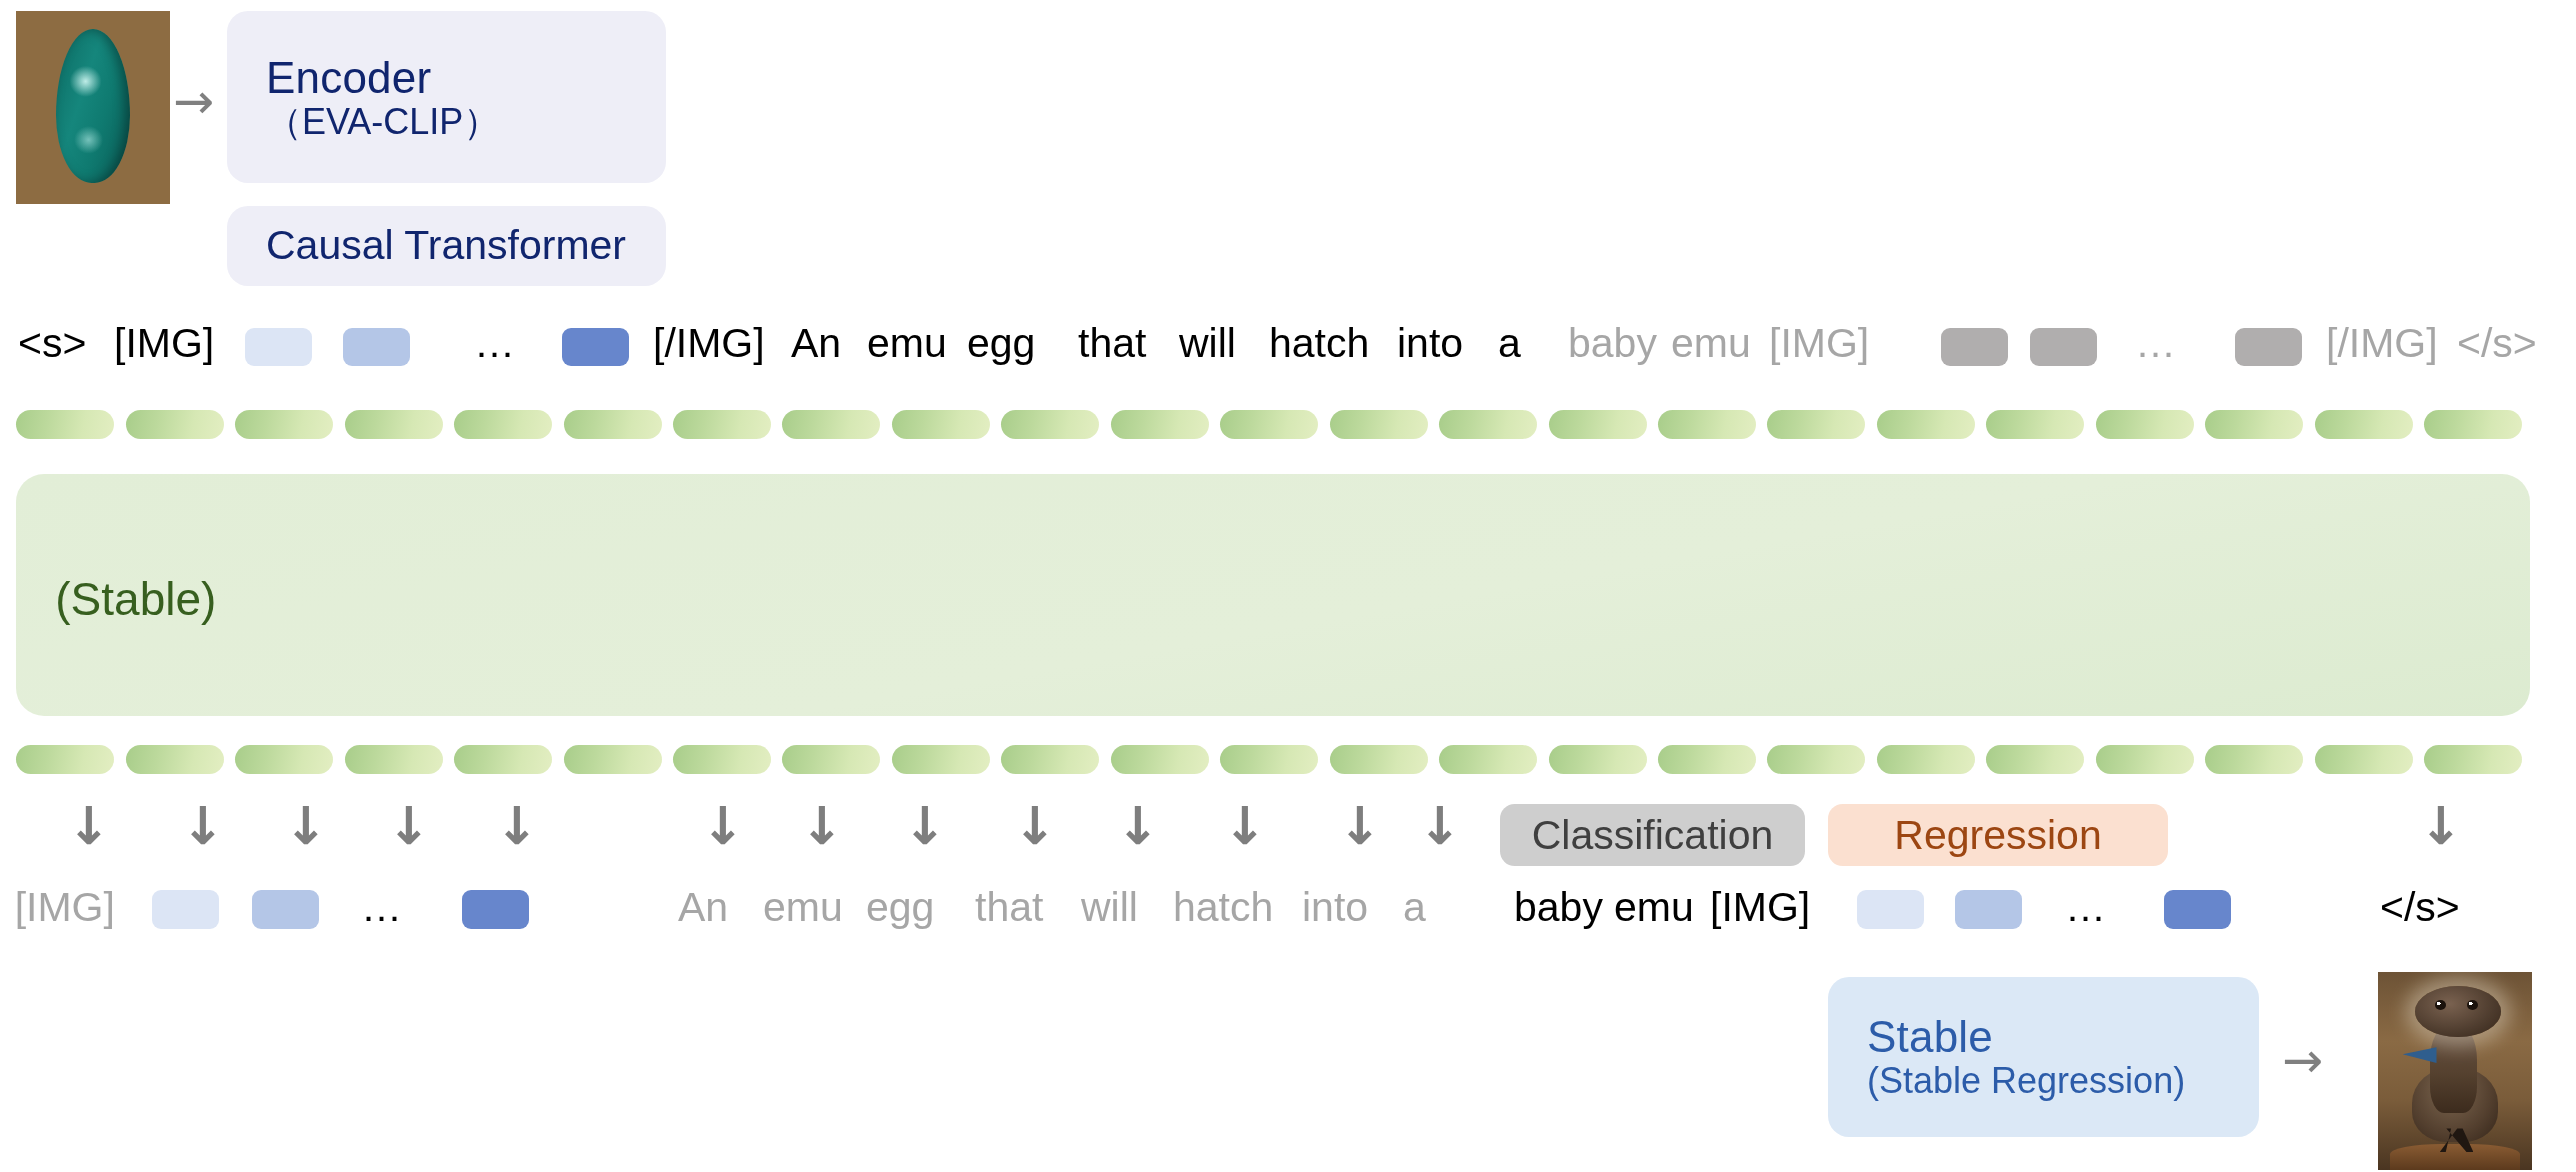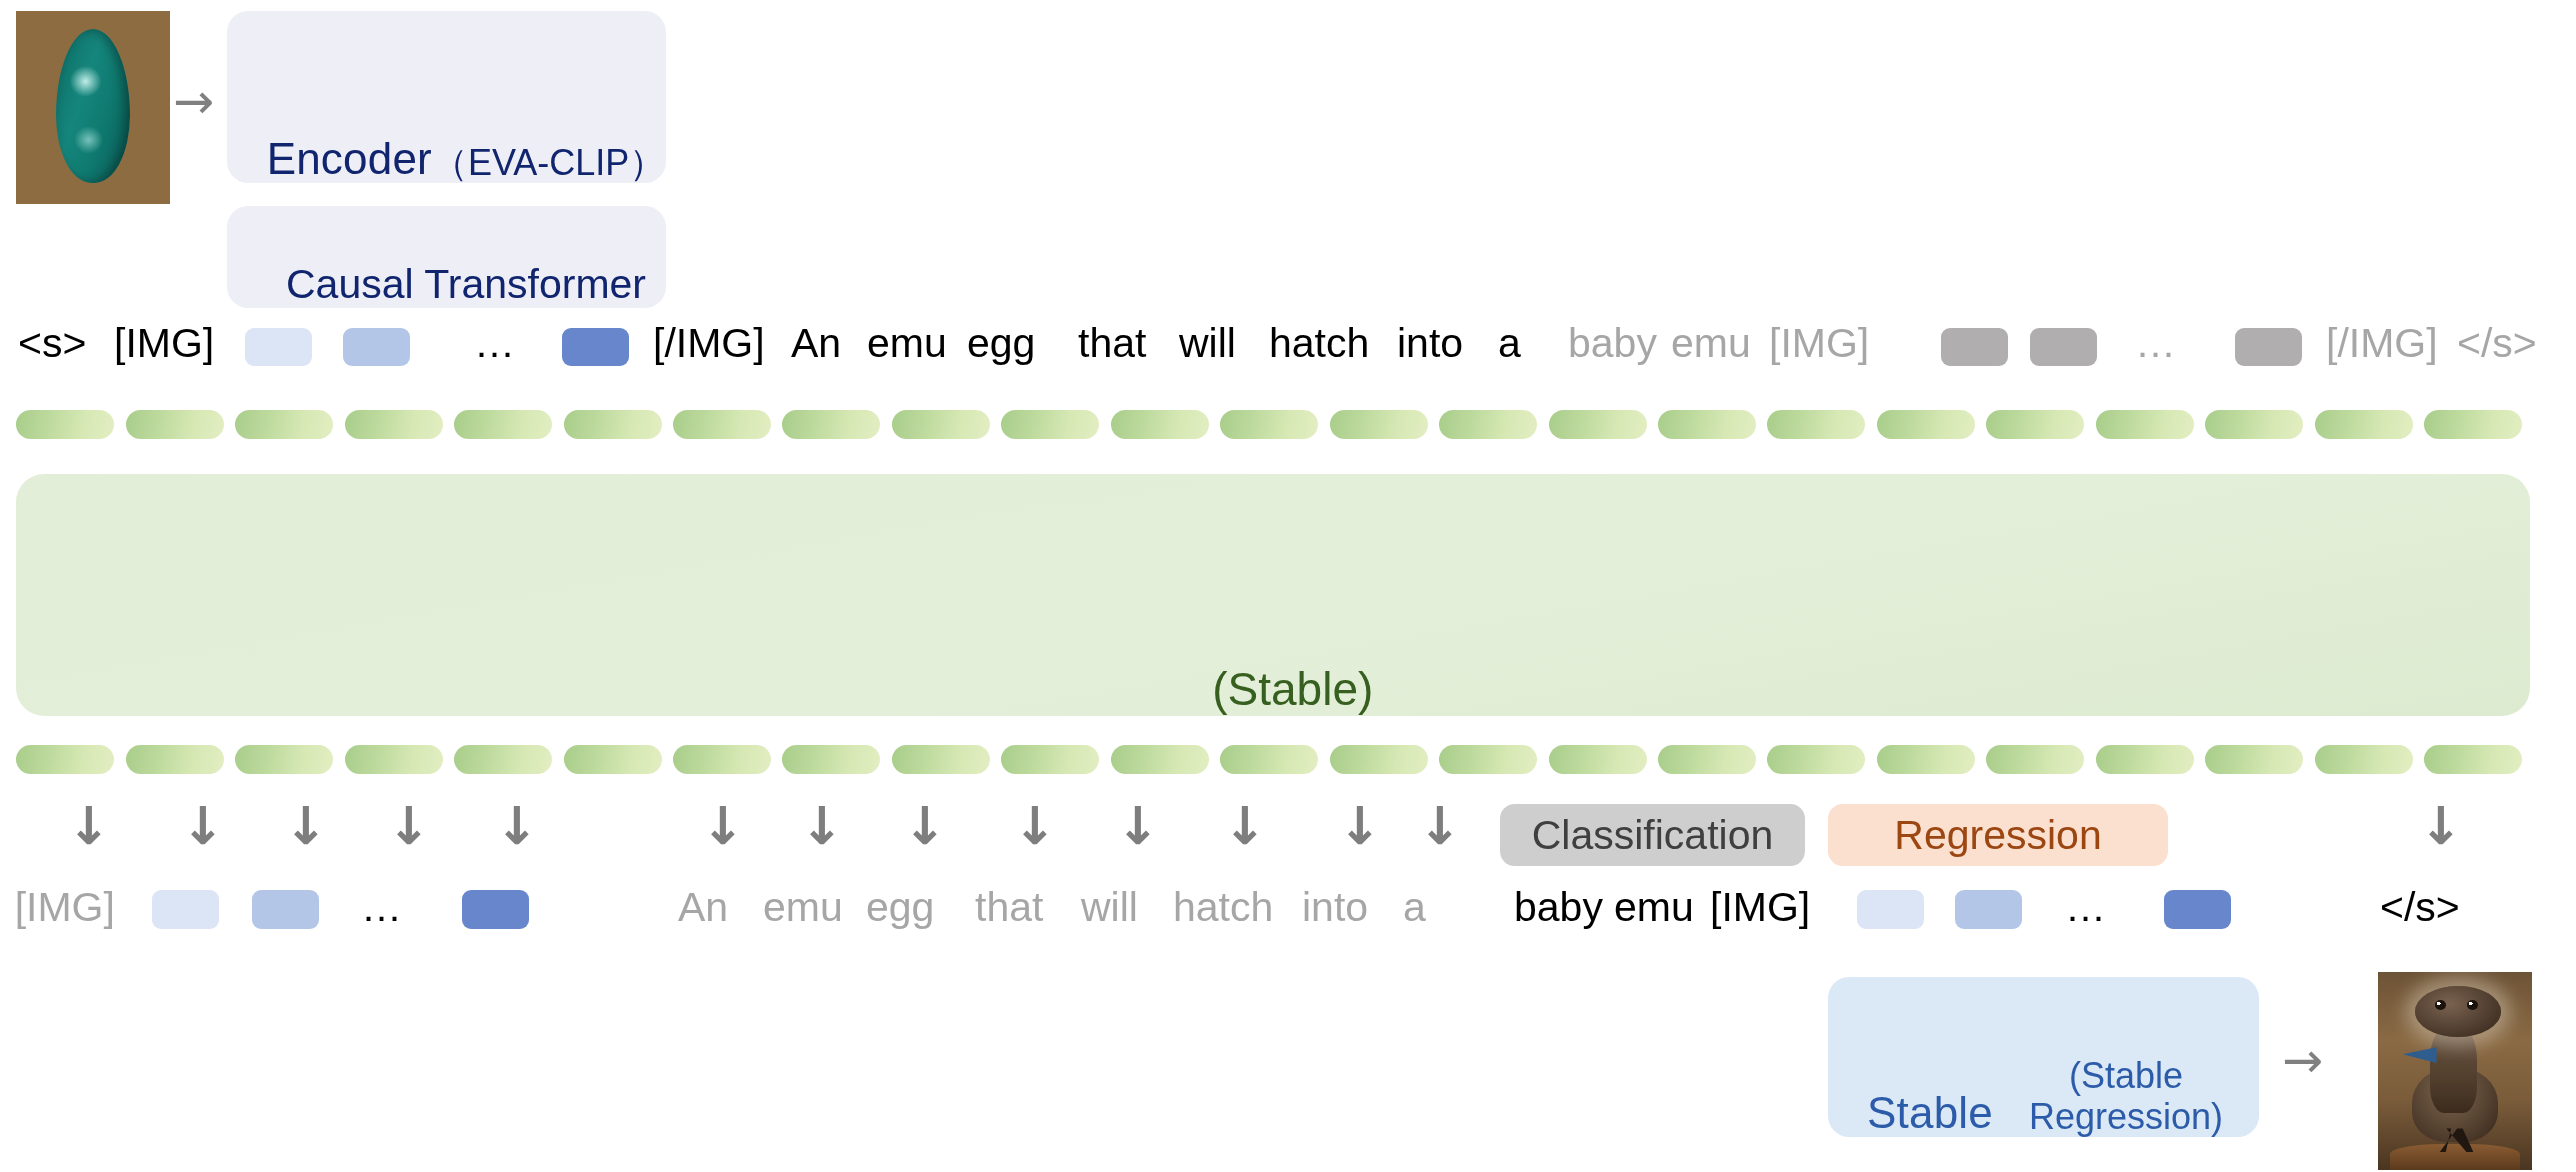--- a/index.html
+++ b/index.html
@@ -3,22 +3,22 @@
 <meta charset="utf-8">
 <style>
   html,body{margin:0;padding:0;background:#ffffff;}
   body{width:2576px;height:1173px;position:relative;overflow:hidden;
        font-family:"Liberation Sans","DejaVu Sans",sans-serif;}
 
   
   .mod{
     position:absolute;
     border-radius:21px;
-    display:flex;flex-direction:row;
-    align-items:flex-end;justify-content:center;
+    display:flex;flex-direction:column;
+    align-items:flex-start;justify-content:center;
     text-align:center;line-height:1.12;
     box-sizing:border-box;
     padding-left:39px;
   }
   .mod-enc{background:#eeeef7;color:#10256e;}
   .mod-dec{background:#dbe8f6;color:#2c5ca9;}
   .mod-llm{
     background:linear-gradient(170deg,#e2eed7 0%,#e4efd9 55%,#dcebd0 100%);
     color:#375f1f;border-radius:28px;
   }
@@ -126,21 +126,21 @@
   <div class="egg-body"></div>
 </div>
 
 <span class="arrow-right" style="left:173px;top:77px;">→</span>
 
 <div class="mod mod-enc" style="left:227px;top:11.4px;width:439px;height:172px;">
   <span class="mod-title">Encoder</span>
   <span class="mod-sub">（EVA-CLIP）</span>
 </div>
 
-<div class="mod mod-enc" style="left:227px;top:206px;width:439px;height:102px;">
+<div class="mod mod-enc" style="left:227px;top:206px;width:439px;height:80px;">
   <span class="mod-one">Causal Transformer</span>
 </div>
 
 <div id="input-seq">
     <div class="tok tok-black" style="left: 18px; top: 323px;">&lt;s&gt;</div>
     <div class="tok tok-black" style="left: 114px; top: 323px;">[IMG]</div>
     <div class="chip" style="left: 245px; top: 328px; width: 67px; height: 38px; background: rgb(220, 229, 245);"></div>
     <div class="chip" style="left: 343px; top: 328px; width: 67px; height: 38px; background: rgb(180, 198, 231);"></div>
     <div class="dots" style="left: 474px; top: 323px; color: rgb(0, 0, 0);">…</div>
     <div class="chip" style="left: 562px; top: 328px; width: 67px; height: 38px; background: rgb(103, 134, 204);"></div>

